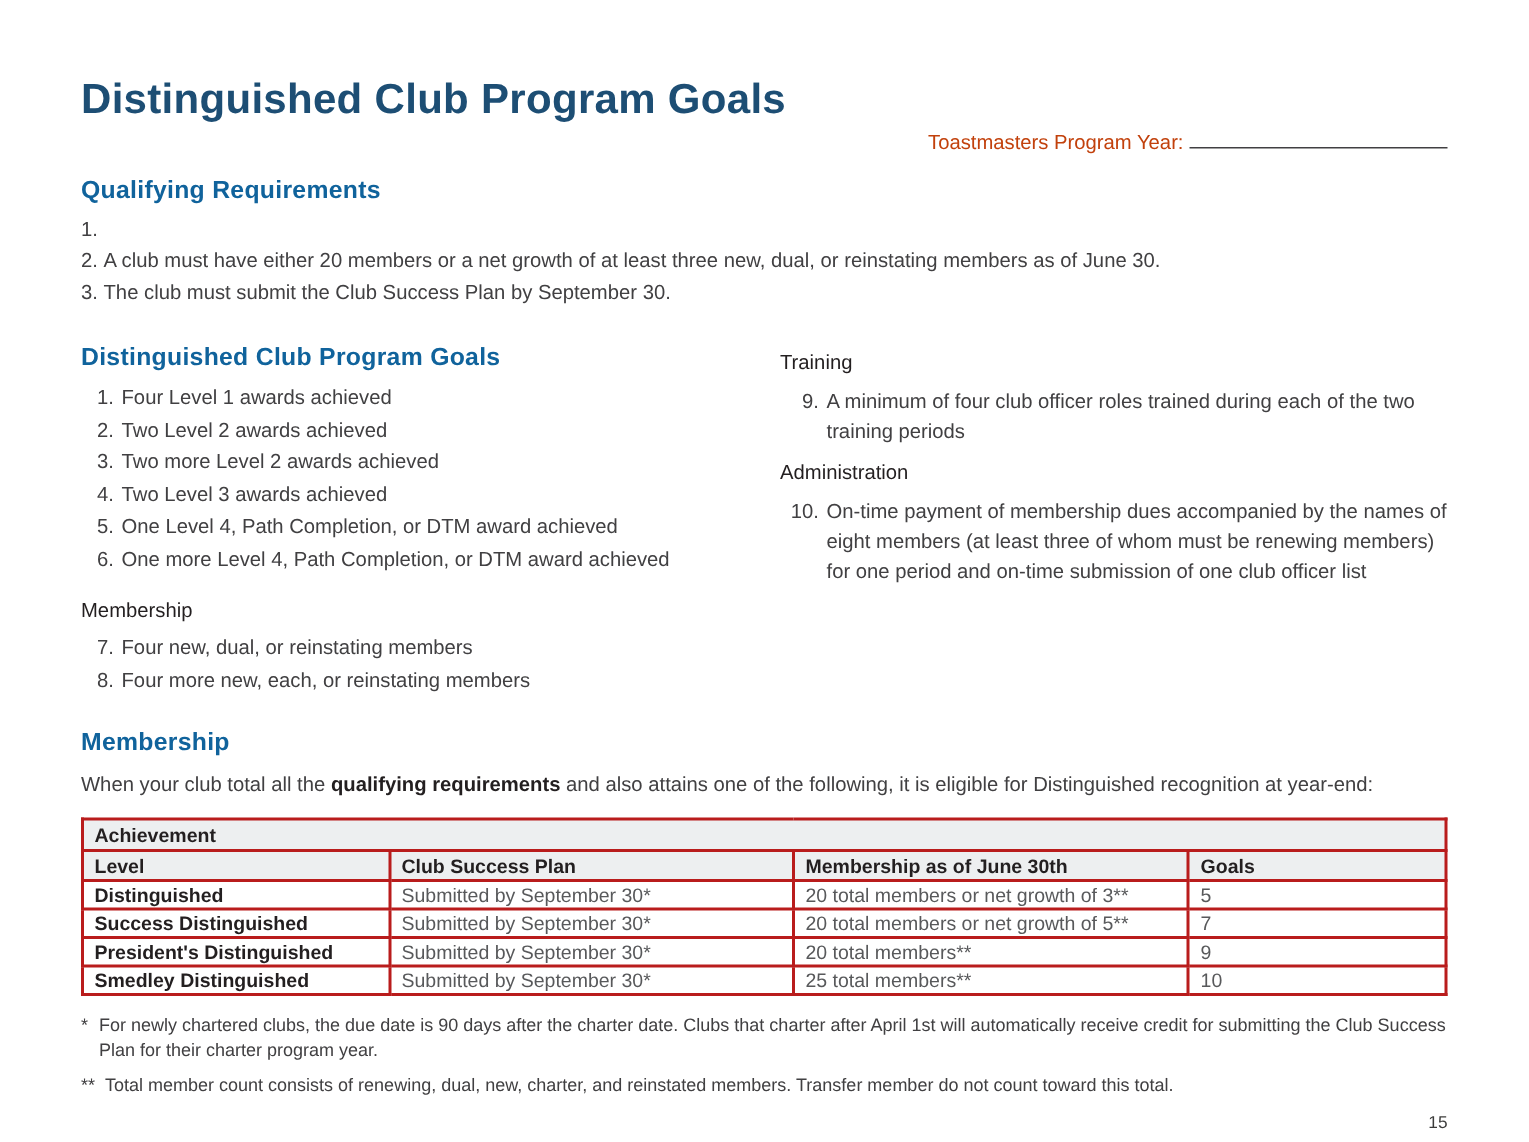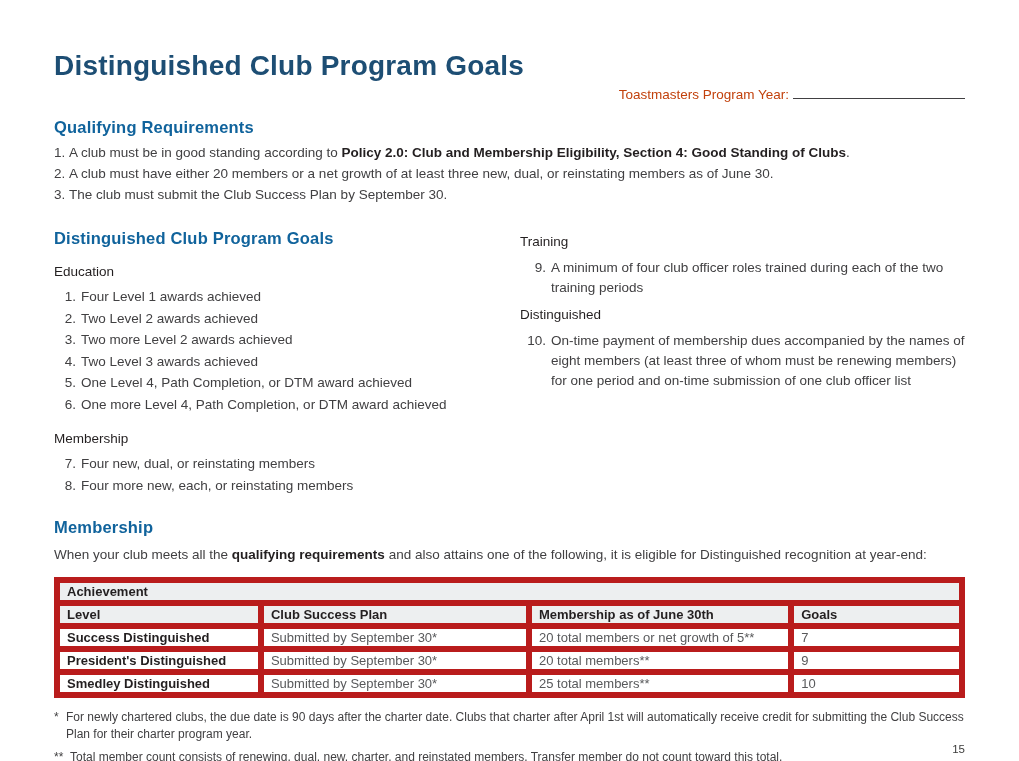--- a/index.html
+++ b/index.html
@@ -57,21 +57,21 @@
   .col-right h3.sub.admin { margin-top:8px; }
 
   .recognition { margin-top:21px; }
   .recognition .intro { margin-top:9px; font-size:13.5px; line-height:18px; }
 
   table.achv {
     border-collapse:collapse; margin-top:13px;
     width:911px; font-size:13px;
   }
   table.achv th, table.achv td {
-    border:6px solid #b91c1c; padding:1px 7px; text-align:left;
+    border:2px solid #b91c1c; padding:1px 7px; text-align:left;
     vertical-align:middle;
   }
   table.achv th { background:#edeff0; color:#231f20; font-size:13px; height:20px; }
   table.achv th.group { height:21px; }
   table.achv td { height:19px; }
   td.lvl { font-weight:bold; color:#231f20; }
   td.val { color:#58595b; }
   .w-level { width:205px; } .w-plan { width:270px;margin-top:28px; } .w-members { width:264px; } .w-goals { width:172px; }
 
   .footnotes { margin-top:11px; }
@@ -94,38 +94,36 @@
 
   <div class="program-year-row">
     <span>Toastmasters Program Year:</span><span class="blank-line"></span>
   </div>
 
   <section class="qualify">
     <h2 class="sec">Qualifying Requirements</h2>
     <div class="list">
       <div class="list-item">
         <span class="num">1.</span>
-        <span class="txt"><span>A club must be in good standing according to </span><b class="inline-bold">Policy 2.0: Club and Membership Eligibility, Section 4: Good Standing of Clubs</b><span>.</span></span>
       </div>
       <div class="list-item">
         <span class="num">2.</span>
         <span class="txt">A club must have either 20 members or a net growth of at least three new, dual, or reinstating members as of June 30.</span>
       </div>
       <div class="list-item">
         <span class="num">3.</span>
         <span class="txt">The club must submit the Club Success Plan by September 30.</span>
       </div>
     </div>
   </section>
 
   <div class="two-col">
     <div class="col-left">
       <h2 class="sec">Distinguished Club Program Goals</h2>
 
-      <h3 class="sub">Education</h3>
       <div class="list">
         <div class="list-item">
             <span class="num">1.</span>
             <span class="txt">Four Level 1 awards achieved</span>
           </div>
         <div class="list-item">
             <span class="num">2.</span>
             <span class="txt">Two Level 2 awards achieved</span>
           </div>
         <div class="list-item">
@@ -161,47 +159,53 @@
 
     <div class="col-right">
       <h3 class="sub">Training</h3>
       <div class="list">
         <div class="list-item">
             <span class="num">9.</span>
             <span class="txt">A minimum of four club officer roles trained during each of the two training periods</span>
           </div>
       </div>
 
-      <h3 class="sub admin">Distinguished</h3>
+      <h3 class="sub admin">Administration</h3>
       <div class="list">
         <div class="list-item">
             <span class="num">10.</span>
             <span class="txt">On-time payment of membership dues accompanied by the names of eight members (at least three of whom must be renewing members) for one period and on-time submission of one club officer list</span>
           </div>
       </div>
     </div>
   </div>
 
   <section class="recognition">
     <h2 class="sec">Membership</h2>
-    <p class="intro"><span>When your club meets all the </span><b class="inline-bold">qualifying requirements</b><span> and also attains one of the following, it is eligible for Distinguished recognition at year-end:</span></p>
+    <p class="intro"><span>When your club total all the </span><b class="inline-bold">qualifying requirements</b><span> and also attains one of the following, it is eligible for Distinguished recognition at year-end:</span></p>
   </section>
 
   <table class="achv">
     <tbody>
         <tr>
       <th class="group" colspan="4">Achievement</th>
     </tr>
     <tr>
       <th class="w-level">Level</th>
       <th class="w-plan">Club Success Plan</th>
       <th class="w-members">Membership as of June 30th</th>
       <th class="w-goals">Goals</th>
     </tr>
     <tr>
+      <td class="lvl">Distinguished</td>
+      <td class="val">Submitted by September 30*</td>
+      <td class="val">20 total members or net growth of 3**</td>
+      <td class="val">5</td>
+    </tr>
+    <tr>
       <td class="lvl">Success Distinguished</td>
       <td class="val">Submitted by September 30*</td>
       <td class="val">20 total members or net growth of 5**</td>
       <td class="val">7</td>
     </tr>
     <tr>
       <td class="lvl">President's Distinguished</td>
       <td class="val">Submitted by September 30*</td>
       <td class="val">20 total members**</td>
       <td class="val">9</td>

